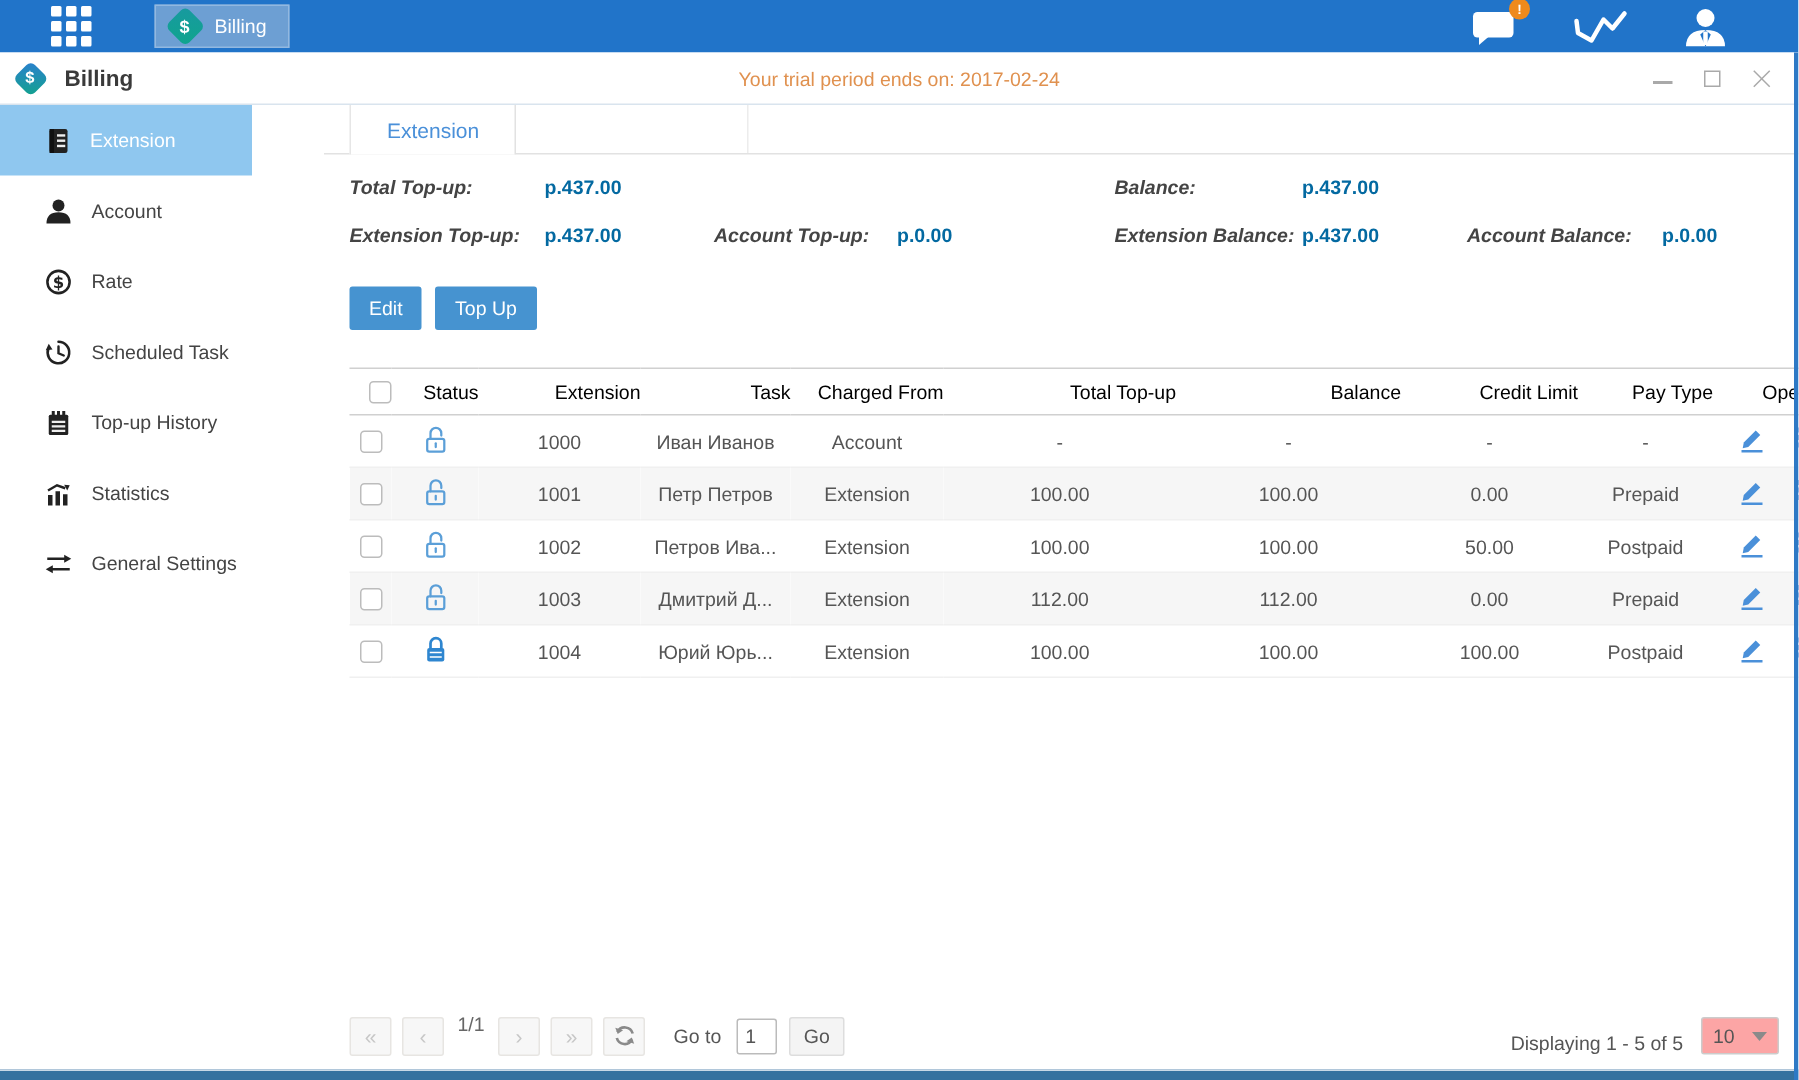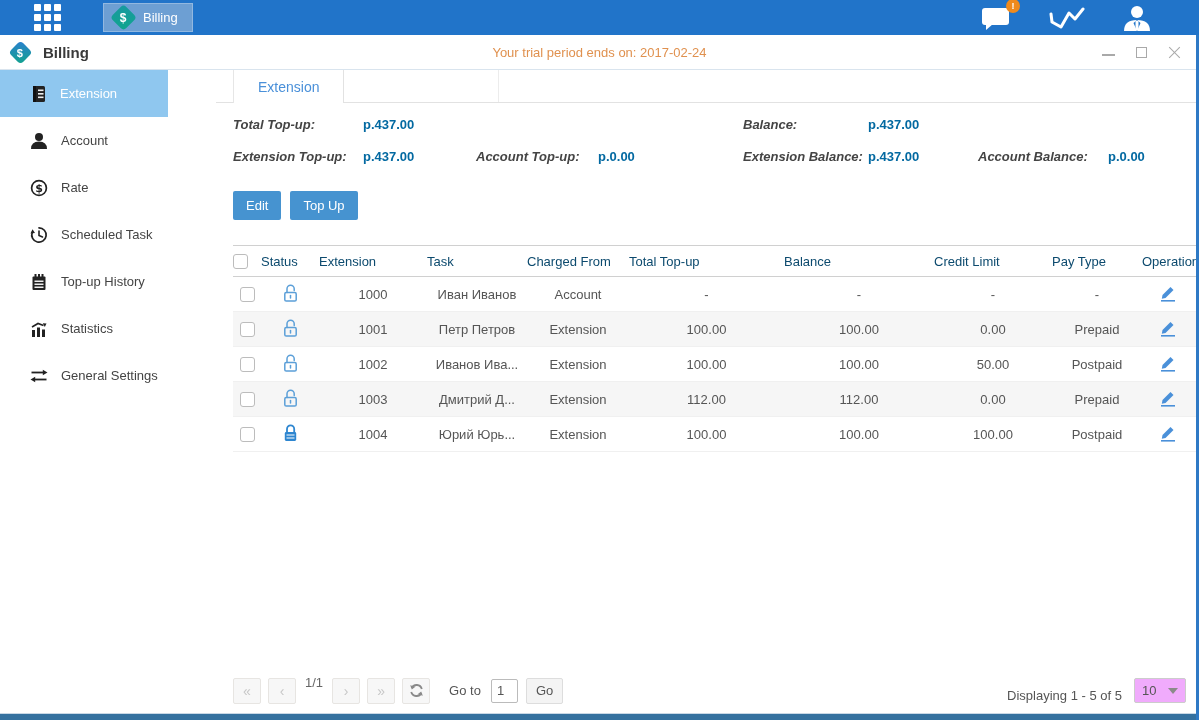--- a/index.html
+++ b/index.html
@@ -58,39 +58,39 @@
              grid-row-gap:17px; font-size:13px; align-items:center; }
   .summary .lbl { font-weight:bold; color:#444;font-style:italic; }
   .summary .val { color:#0369a1;font-weight:bold; }
 
   
   .btn-row { margin-top:27px; display:flex; gap:9px; }
   .blue-btn { background:#4693d0; color:#fff; border:none; font-size:13px; padding:7px 13px; border-radius:2px; cursor:pointer; font-family:inherit; }
 
   
   table { margin-top:25px; width:100%; border-collapse:collapse; table-layout:fixed; font-size:13px; }
-  thead th { height:31px; font-weight:normal; color:#0c4a6e; border-top:1px solid #d0d0d0; border-bottom:1px solid #d0d0d0; text-align:left; }
+  thead th { height:31px; font-weight:normal; color:#000000; border-top:1px solid #d0d0d0; border-bottom:1px solid #d0d0d0; text-align:right; }
   tbody td { height:35px; text-align:center; color:#555; border-bottom:1px solid #f0f0f0; overflow:hidden; white-space:nowrap; }
   tbody tr:nth-child(even) { background:#f6f6f6; }
   .checkbox { display:inline-block; width:15px; height:15px; border:1px solid #bcbcbc; border-radius:3px; background:#fff; vertical-align:middle; cursor:pointer; }
   .op-icons { display:inline-flex; gap:19px; align-items:center; }
   .op-icons svg { cursor:pointer; }
 
   
   .pagination { margin-top:auto; margin-bottom:7px; display:flex; align-items:center; flex:0 0 auto; }
   .pg-btn { width:28px; height:26px; background:#f7f7f7; border:1px solid #e7e5e2; border-radius:2px;
             display:flex; align-items:center; justify-content:center; color:#c7c7c7; font-size:14px; cursor:pointer; margin-right:7px; }
   .pg-btn.refresh { color:#8a8a8a; }
   .pg-indicator { color:#666; margin:0 9px 16px 2px; }
   .goto-label { margin:0 10px 0 12px; color:#555; }
   .goto-input { width:27px; height:24px; border:1px solid #bbb; border-radius:2px; padding-left:5px; font-size:13px; color:#555; font-family:inherit; }
   .go-btn { margin-left:8px; height:26px; padding:0 9px; background:#f4f4f4; border:1px solid #ddd; border-radius:2px; font-size:13px; color:#555; cursor:pointer; font-family:inherit; }
   .pg-right { margin-left:auto; display:flex; align-items:flex-end; gap:12px; }
   .displaying { color:#555; }
-  .page-size { width:52px; height:25px; border:1px solid #ccc; border-radius:2px; background:#f0abfc; display:flex; align-items:center; padding:0 7px; cursor:pointer; color:#555; }
+  .page-size { width:52px; height:25px; border:1px solid #ccc; border-radius:2px; background:#fca5a5; display:flex; align-items:center; padding:0 7px; cursor:pointer; color:#555; }
   .page-size .tri { margin-left:auto; width:0; height:0; border-left:5px solid transparent; border-right:5px solid transparent; border-top:6px solid #8a8a8a; }
 
   
   .right-edge { position:absolute; top:35px; right:0; bottom:0; width:3px; background:#2e79c5; z-index:5; }
   .bottom-strip { flex:0 0 auto; height:7px; background:#35719f; border-top:1px solid #c9d8e6; }
 </style>
 </head>
 <body>
 
 <div class="app">
@@ -349,21 +349,21 @@
     <td><span class="checkbox"></span></td>
     <td>
       <svg class="lock-open" width="19" height="20" viewBox="0 0 19 20">
         <path d="M6 9.5 V5.8 A3.6 3.6 0 0 1 13.2 5.8 V7.4" fill="none" stroke="#5b9fd8" stroke-width="1.5" stroke-linecap="round"></path>
         <rect x="3.8" y="9.5" width="11.4" height="8.6" rx="1.4" fill="none" stroke="#5b9fd8" stroke-width="1.5"></rect>
         <line x1="9.5" y1="12.5" x2="9.5" y2="15" stroke="#5b9fd8" stroke-width="1.5" stroke-linecap="round"></line>
       </svg>
       
     </td>
     <td>1002</td>
-    <td>Иванов Ива...</td>
+    <td>Петров Ива...</td>
     <td>Extension</td>
     <td>100.00</td>
     <td>100.00</td>
     <td>50.00</td>
     <td>Postpaid</td>
     <td>
       <span class="op-icons">
         <svg width="18" height="19" viewBox="0 0 18 19">
           <path d="M3.5 12 L11.5 4 L14.5 7 L6.5 15 L2.8 15.8 Z" fill="#4a90d9"></path>
           <line x1="2" y1="17.8" x2="16" y2="17.8" stroke="#4a90d9" stroke-width="1.6"></line>

